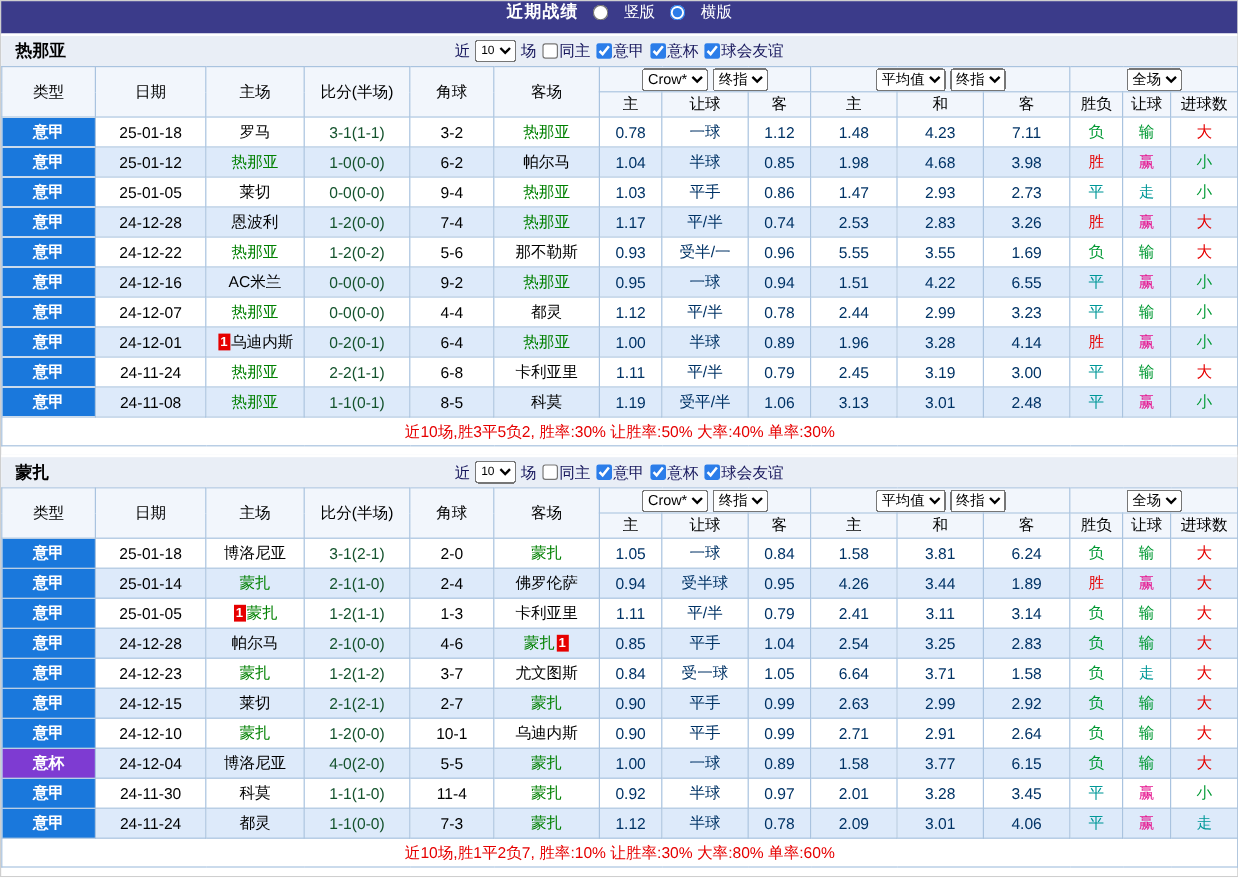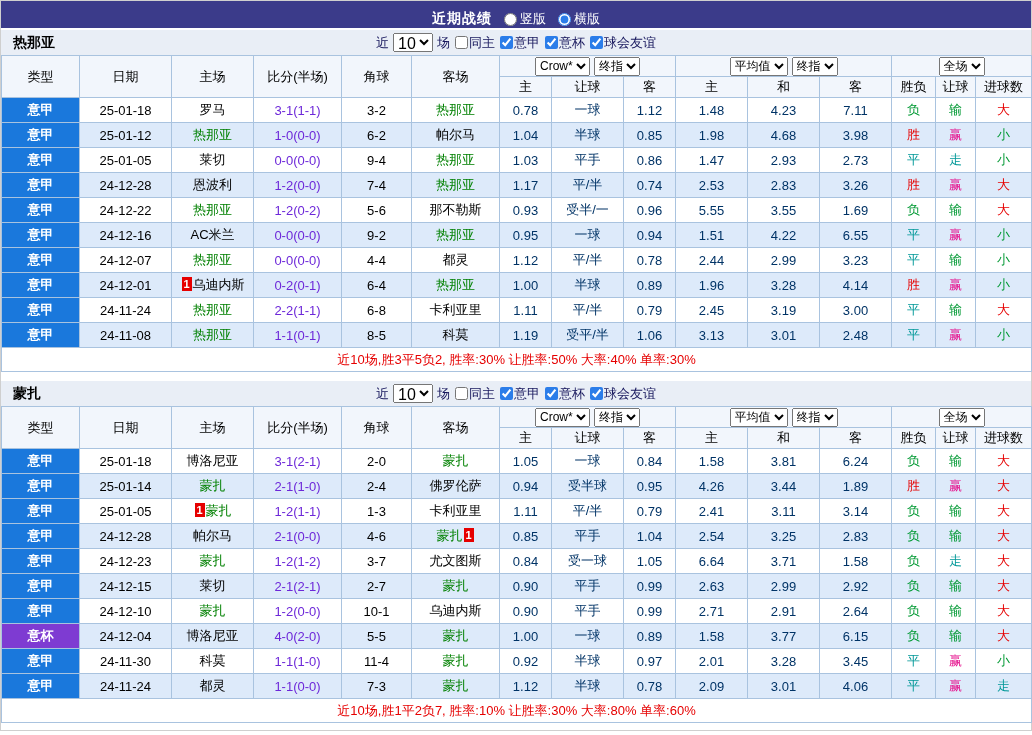--- a/index.html
+++ b/index.html
@@ -8,55 +8,55 @@
     width:1032px;
     font-family:"Liberation Sans","DejaVu Sans",sans-serif;
     font-size:13px;
     color:#000;
   }
   .page { width:1032px; border:1px solid #cfcfcf; background:#fff; }
 
   
   .topbar {
     height:27px; background:#3b3b8a;
-    display:flex; align-items:flex-end; justify-content:center; gap:12px;
+    display:flex; align-items:flex-start; justify-content:center; gap:12px;
   }
   .topbar .title { color:#fff; font-weight:bold; font-size:14px; letter-spacing:1px; }
-  .topbar label { color:#fff; font-size:13px; display:inline-flex; align-items:center; gap:3px; cursor:pointer; }
+  .topbar label { color:#fff; font-size:13px; display:inline-flex; align-items:center; gap:13px; cursor:pointer; }
   .topbar input[type=radio] { accent-color:#2b7de9; width:13px; height:13px; }
 
   
   .strip {
     height:27px; background:#e9eef6; border-top:2px solid #fff;
     position:relative; display:flex; align-items:center;
   }
   .strip .team { font-size:14px; font-weight:bold; margin-left:12px; color:#000; }
   .filterbar {
     position:absolute; left:50%; transform:translateX(-50%);
     display:flex; align-items:center; font-size:13px; color:#16165c; white-space:nowrap;
   }
-  .filterbar select { margin:0 4px; font-size:16px; height:19px; }
+  .filterbar select { margin:0 4px; font-size:10px; height:19px; }
   .filterbar label { display:inline-flex; align-items:center; margin-left:5px; cursor:pointer; }
   .filterbar input[type=checkbox] { accent-color:#2b7de9; width:13px; height:13px; margin-right:1px; }
 
   
   table { border-collapse:collapse; table-layout:fixed; width:1030px; margin:0 auto 7px auto; }
   th,td {
     border:1px solid #a9c3df; text-align:center; font-size:13px;
     height:25px; padding:0 1px; white-space:nowrap; overflow:hidden;
   }
   thead th { background:#f2f6fc; font-weight:normal; color:#000; height:21px; }
   thead select { font-size:12px; height:19px; margin:0 2px; max-width:95%; }
   tbody tr:nth-child(even) td { background:#ddeafa; }
   tbody td { background:#fff; }
 
   td.lg  { background:#1a78dc !important; color:#fff; font-weight:bold; }
   td.cup { background:#7e3bd2 !important; color:#fff; font-weight:bold; }
 
-  .score { color:#6d28d9; }
+  .score { color:#14532d; }
   .sub   { color:#008000; }
   .opp   { color:#000; }
   td.odds { color:#003366; }
   td.c-r { color:#e60000; }
   td.c-g { color:#009933; }
   td.c-t { color:#009898; }
   td.c-p { color:#e6148f; }
 
   .badge {
     display:inline-block; background:#e60000; color:#fff;

